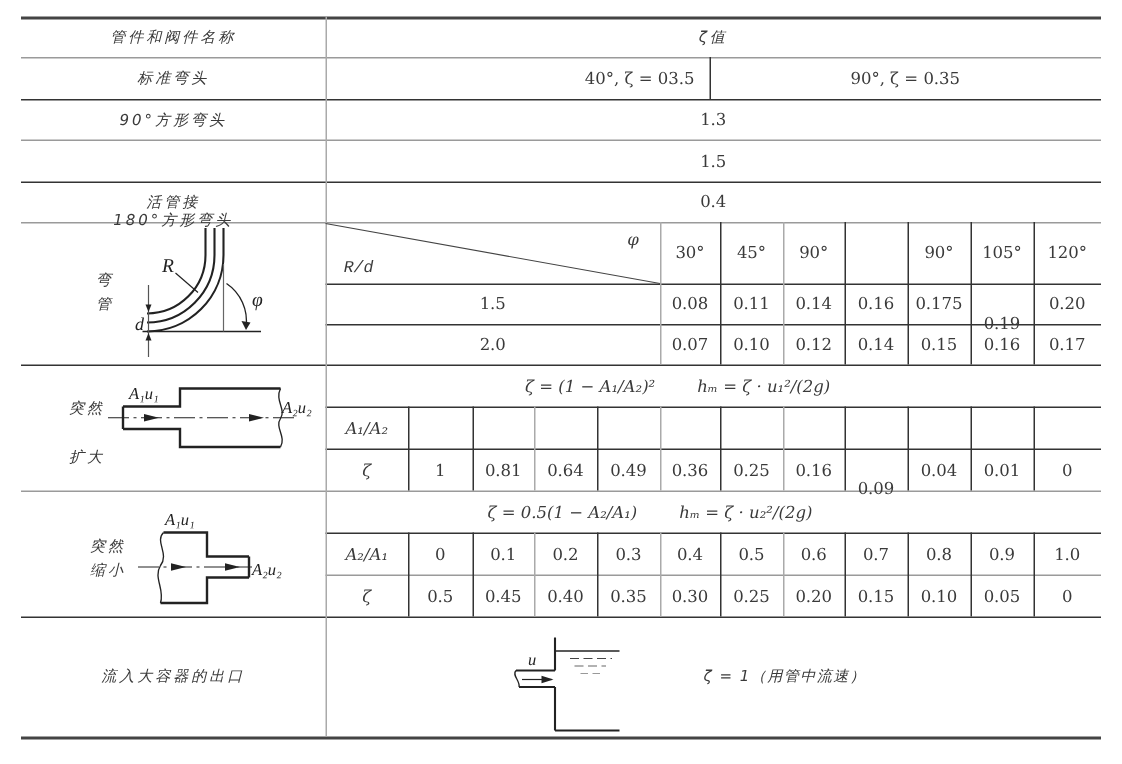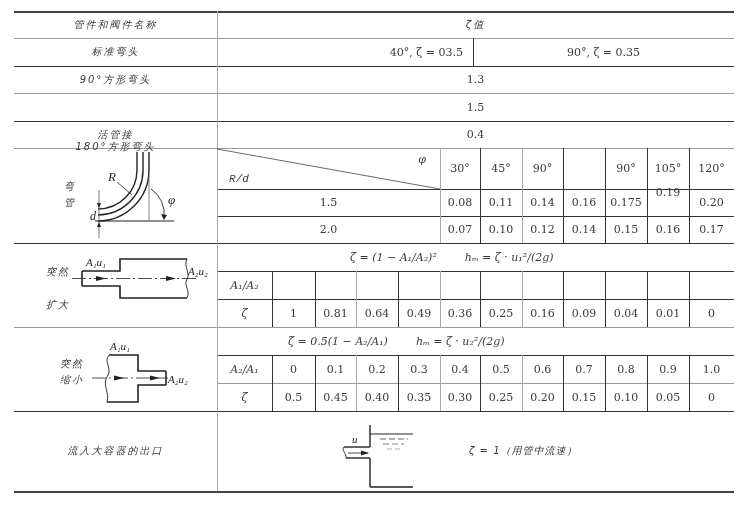--- a/index.html
+++ b/index.html
@@ -131,21 +131,21 @@
   <div class="cell" style="left:591px;top:137px;width:42px;height:41px;">90°</div>
   <div class="cell" style="left:633px;top:137px;width:42px;height:41px;">105°</div>
   <div class="cell" style="left:675px;top:137px;width:45px;height:41px;">120°</div>
 
   <div class="cell" style="left:203px;top:178px;width:223px;height:27px;">1.5</div>
   <div class="cell" style="left:426px;top:178px;width:40px;height:27px;">0.08</div>
   <div class="cell" style="left:466px;top:178px;width:42px;height:27px;">0.11</div>
   <div class="cell" style="left:508px;top:178px;width:41px;height:27px;">0.14</div>
   <div class="cell" style="left:549px;top:178px;width:42px;height:27px;">0.16</div>
   <div class="cell" style="left:591px;top:178px;width:42px;height:27px;">0.175</div>
-  <div class="cell" style="left:633px;top:168px;width:42px;height:27px;">0.19</div>
+  <div class="cell" style="left:633px;top:191px;width:42px;height:27px;">0.19</div>
   <div class="cell" style="left:675px;top:178px;width:45px;height:27px;">0.20</div>
 
   <div class="cell" style="left:203px;top:205px;width:223px;height:27px;">2.0</div>
   <div class="cell" style="left:426px;top:205px;width:40px;height:27px;">0.07</div>
   <div class="cell" style="left:466px;top:205px;width:42px;height:27px;">0.10</div>
   <div class="cell" style="left:508px;top:205px;width:41px;height:27px;">0.12</div>
   <div class="cell" style="left:549px;top:205px;width:42px;height:27px;">0.14</div>
   <div class="cell" style="left:591px;top:205px;width:42px;height:27px;">0.15</div>
   <div class="cell" style="left:633px;top:205px;width:42px;height:27px;">0.16</div>
   <div class="cell" style="left:675px;top:205px;width:45px;height:27px;">0.17</div>
@@ -188,42 +188,42 @@
   <div class="cell" style="left:675px;top:260px;width:45px;height:28px;"></div>
 
   <div class="cell it" style="left:203px;top:288px;width:55px;height:28px;">ζ</div>
   <div class="cell" style="left:258px;top:288px;width:43px;height:28px;">1</div>
   <div class="cell" style="left:301px;top:288px;width:41px;height:28px;">0.81</div>
   <div class="cell" style="left:342px;top:288px;width:42px;height:28px;">0.64</div>
   <div class="cell" style="left:384px;top:288px;width:42px;height:28px;">0.49</div>
   <div class="cell" style="left:426px;top:288px;width:40px;height:28px;">0.36</div>
   <div class="cell" style="left:466px;top:288px;width:42px;height:28px;">0.25</div>
   <div class="cell" style="left:508px;top:288px;width:41px;height:28px;">0.16</div>
-  <div class="cell" style="left:549px;top:288px;width:42px;height:28px;">0.09</div>
+  <div class="cell" style="left:549px;top:300px;width:42px;height:28px;">0.09</div>
   <div class="cell" style="left:591px;top:288px;width:42px;height:28px;">0.04</div>
   <div class="cell" style="left:633px;top:288px;width:42px;height:28px;">0.01</div>
   <div class="cell" style="left:675px;top:288px;width:45px;height:28px;">0</div>
 
   <div class="cell cjk" style="left:40px;top:345px;width:36px;height:16px;">突然</div>
   <div class="cell cjk" style="left:40px;top:361px;width:36px;height:16px;">缩小</div>
 
   <svg style="left:74px;top:326px;" width="130" height="75" viewBox="0 0 130 75">
 
     <path d="M 21 18 C 15 24, 25 32, 19 40 C 14 48, 22 56, 19 65" fill="none" stroke="#222" stroke-width="0.9"></path>
     <polyline points="21,18 50,18 50,34 78,34" fill="none" stroke="#222" stroke-width="1.6"></polyline>
     <polyline points="19,65 50,65 50,48 78,48" fill="none" stroke="#222" stroke-width="1.6"></polyline>
     <line x1="78" y1="34" x2="78" y2="48" stroke="#222" stroke-width="1.6"></line>
     <line x1="4" y1="41" x2="80" y2="41" stroke="#222" stroke-width="0.8" stroke-dasharray="14,3,2,3"></line>
     <polygon points="36,41 26,38.5 26,43.5" fill="#222"></polygon>
     <polygon points="72,41 62,38.5 62,43.5" fill="#222"></polygon>
     <text x="22" y="13" font-family="Liberation Serif, serif" font-style="italic" font-size="11" fill="#222">A₁u₁</text>
     <text x="80" y="46" font-family="Liberation Serif, serif" font-style="italic" font-size="11" fill="#222">A₂u₂</text>
   </svg>
 
-  <div class="cell it" style="left:192px;top:316px;width:517px;height:28px;justify-content:flex-start;padding-left:82px;">
+  <div class="cell it" style="left:203px;top:316px;width:517px;height:28px;justify-content:flex-start;padding-left:108px;">
     <span>ζ = 0.5(1 − A₂/A₁)</span>
     <span style="display:inline-block;width:28px;"></span>
     <span>hₘ = ζ · u₂²/(2g)</span>
   </div>
 
   <div class="cell it" style="left:203px;top:344px;width:55px;height:28px;">A₂/A₁</div>
   <div class="cell" style="left:258px;top:344px;width:43px;height:28px;">0</div>
   <div class="cell" style="left:301px;top:344px;width:41px;height:28px;">0.1</div>
   <div class="cell" style="left:342px;top:344px;width:42px;height:28px;">0.2</div>
   <div class="cell" style="left:384px;top:344px;width:42px;height:28px;">0.3</div>

